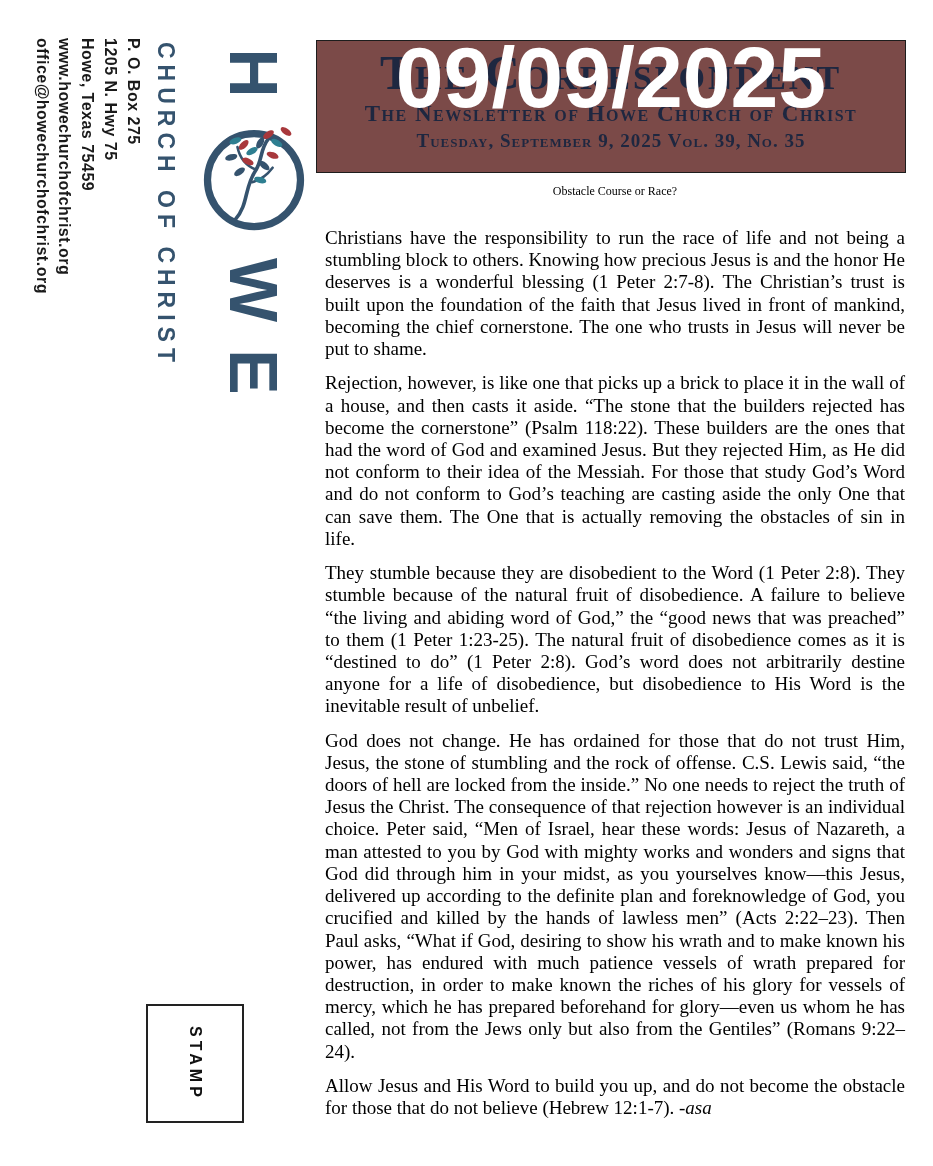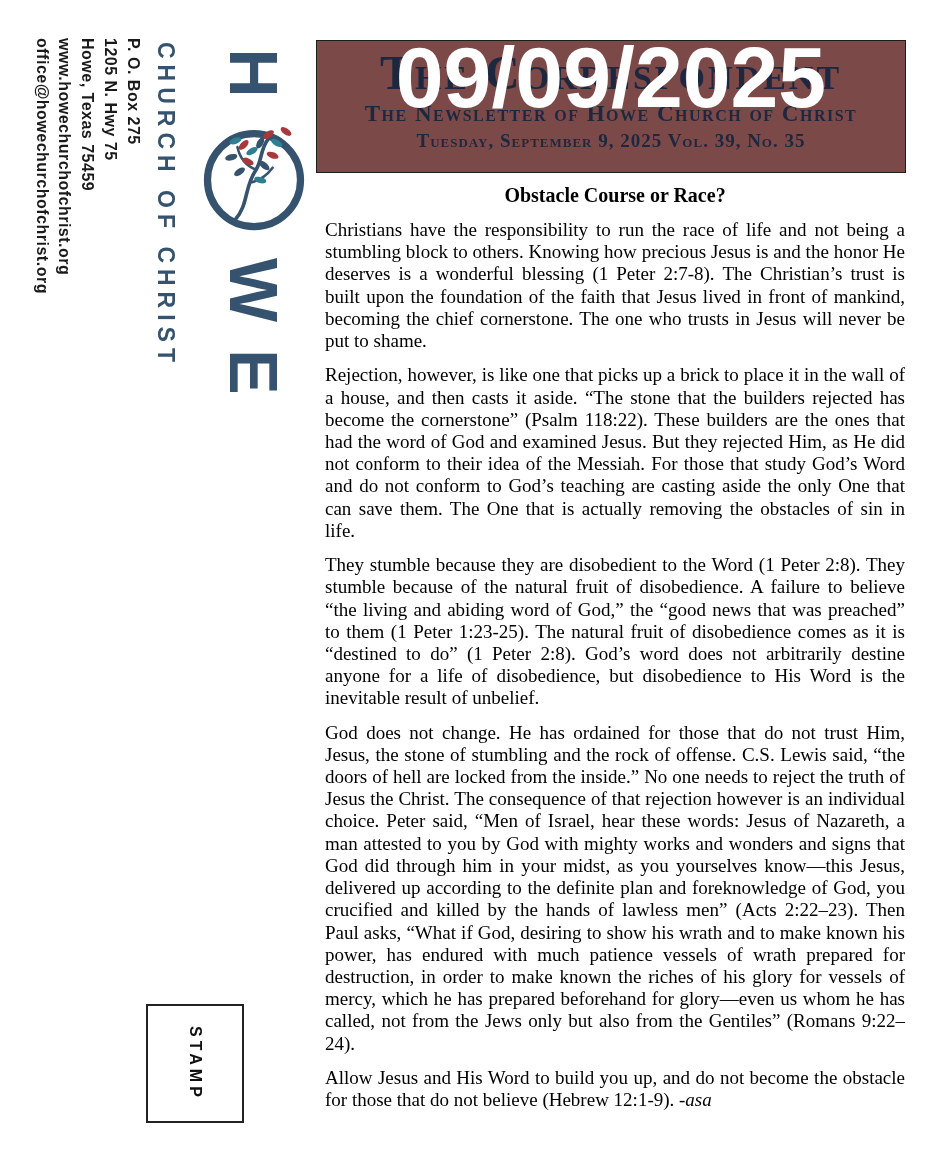--- a/index.html
+++ b/index.html
@@ -87,22 +87,22 @@
     z-index: 2; letter-spacing: 0px;
     pointer-events: none;
   }
 
   
   .article {
     position: absolute; left: 325px; top: 184px; width: 580px;
     color: #000;
   }
   .article h1 {
-    text-align: center; font-size: 20px; font-weight: bold;
-    margin-bottom: 12px;
+    text-align: center; font-size: 12px; font-weight: normal;
+    margin-bottom: 28px;
   }
   .article p {
     font-size: 19px; line-height: 1.17;
     text-align: justify;
     margin-bottom: 12px;
   }
   .article .sig { font-weight: normal; font-style: italic; }
 </style>
 </head>
 <body>
@@ -155,16 +155,16 @@
   </div>
 
   <div class="date-overlay">09/09/2025</div>
 
   <div class="article">
     <h1>Obstacle Course or Race?</h1>
     <p>Christians have the responsibility to run the race of life and not being a stumbling block to others. Knowing how precious Jesus is and the honor He deserves is a wonderful blessing (1 Peter 2:7-8). The Christian’s trust is built upon the foundation of the faith that Jesus lived in front of mankind, becoming the chief cornerstone. The one who trusts in Jesus will never be put to shame.</p>
     <p>Rejection, however, is like one that picks up a brick to place it in the wall of a house, and then casts it aside. “The stone that the builders rejected has become the cornerstone” (Psalm 118:22). These builders are the ones that had the word of God and examined Jesus. But they rejected Him, as He did not conform to their idea of the Messiah. For those that study God’s Word and do not conform to God’s teaching are casting aside the only One that can save them. The One that is actually removing the obstacles of sin in life.</p>
     <p>They stumble because they are disobedient to the Word (1 Peter 2:8). They stumble because of the natural fruit of disobedience. A failure to believe “the living and abiding word of God,” the “good news that was preached” to them (1 Peter 1:23-25). The natural fruit of disobedience comes as it is “destined to do” (1 Peter 2:8). God’s word does not arbitrarily destine anyone for a life of disobedience, but disobedience to His Word is the inevitable result of unbelief.</p>
     <p>God does not change. He has ordained for those that do not trust Him, Jesus, the stone of stumbling and the rock of offense. C.S. Lewis said, “the doors of hell are locked from the inside.” No one needs to reject the truth of Jesus the Christ. The consequence of that rejection however is an individual choice. Peter said, “Men of Israel, hear these words: Jesus of Nazareth, a man attested to you by God with mighty works and wonders and signs that God did through him in your midst, as you yourselves know—this Jesus, delivered up according to the definite plan and foreknowledge of God, you crucified and killed by the hands of lawless men” (Acts 2:22–23). Then Paul asks, “What if God, desiring to show his wrath and to make known his power, has endured with much patience vessels of wrath prepared for destruction, in order to make known the riches of his glory for vessels of mercy, which he has prepared beforehand for glory—even us whom he has called, not from the Jews only but also from the Gentiles” (Romans 9:22–24).</p>
-    <p><span>Allow Jesus and His Word to build you up, and do not become the obstacle for those that do not believe (Hebrew 12:1-9).</span> <span class="sig">-asa</span></p>
+    <p><span>Allow Jesus and His Word to build you up, and do not become the obstacle for those that do not believe (Hebrew 12:1-7).</span> <span class="sig">-asa</span></p>
   </div>
 
 </div>
 
 </body></html>

